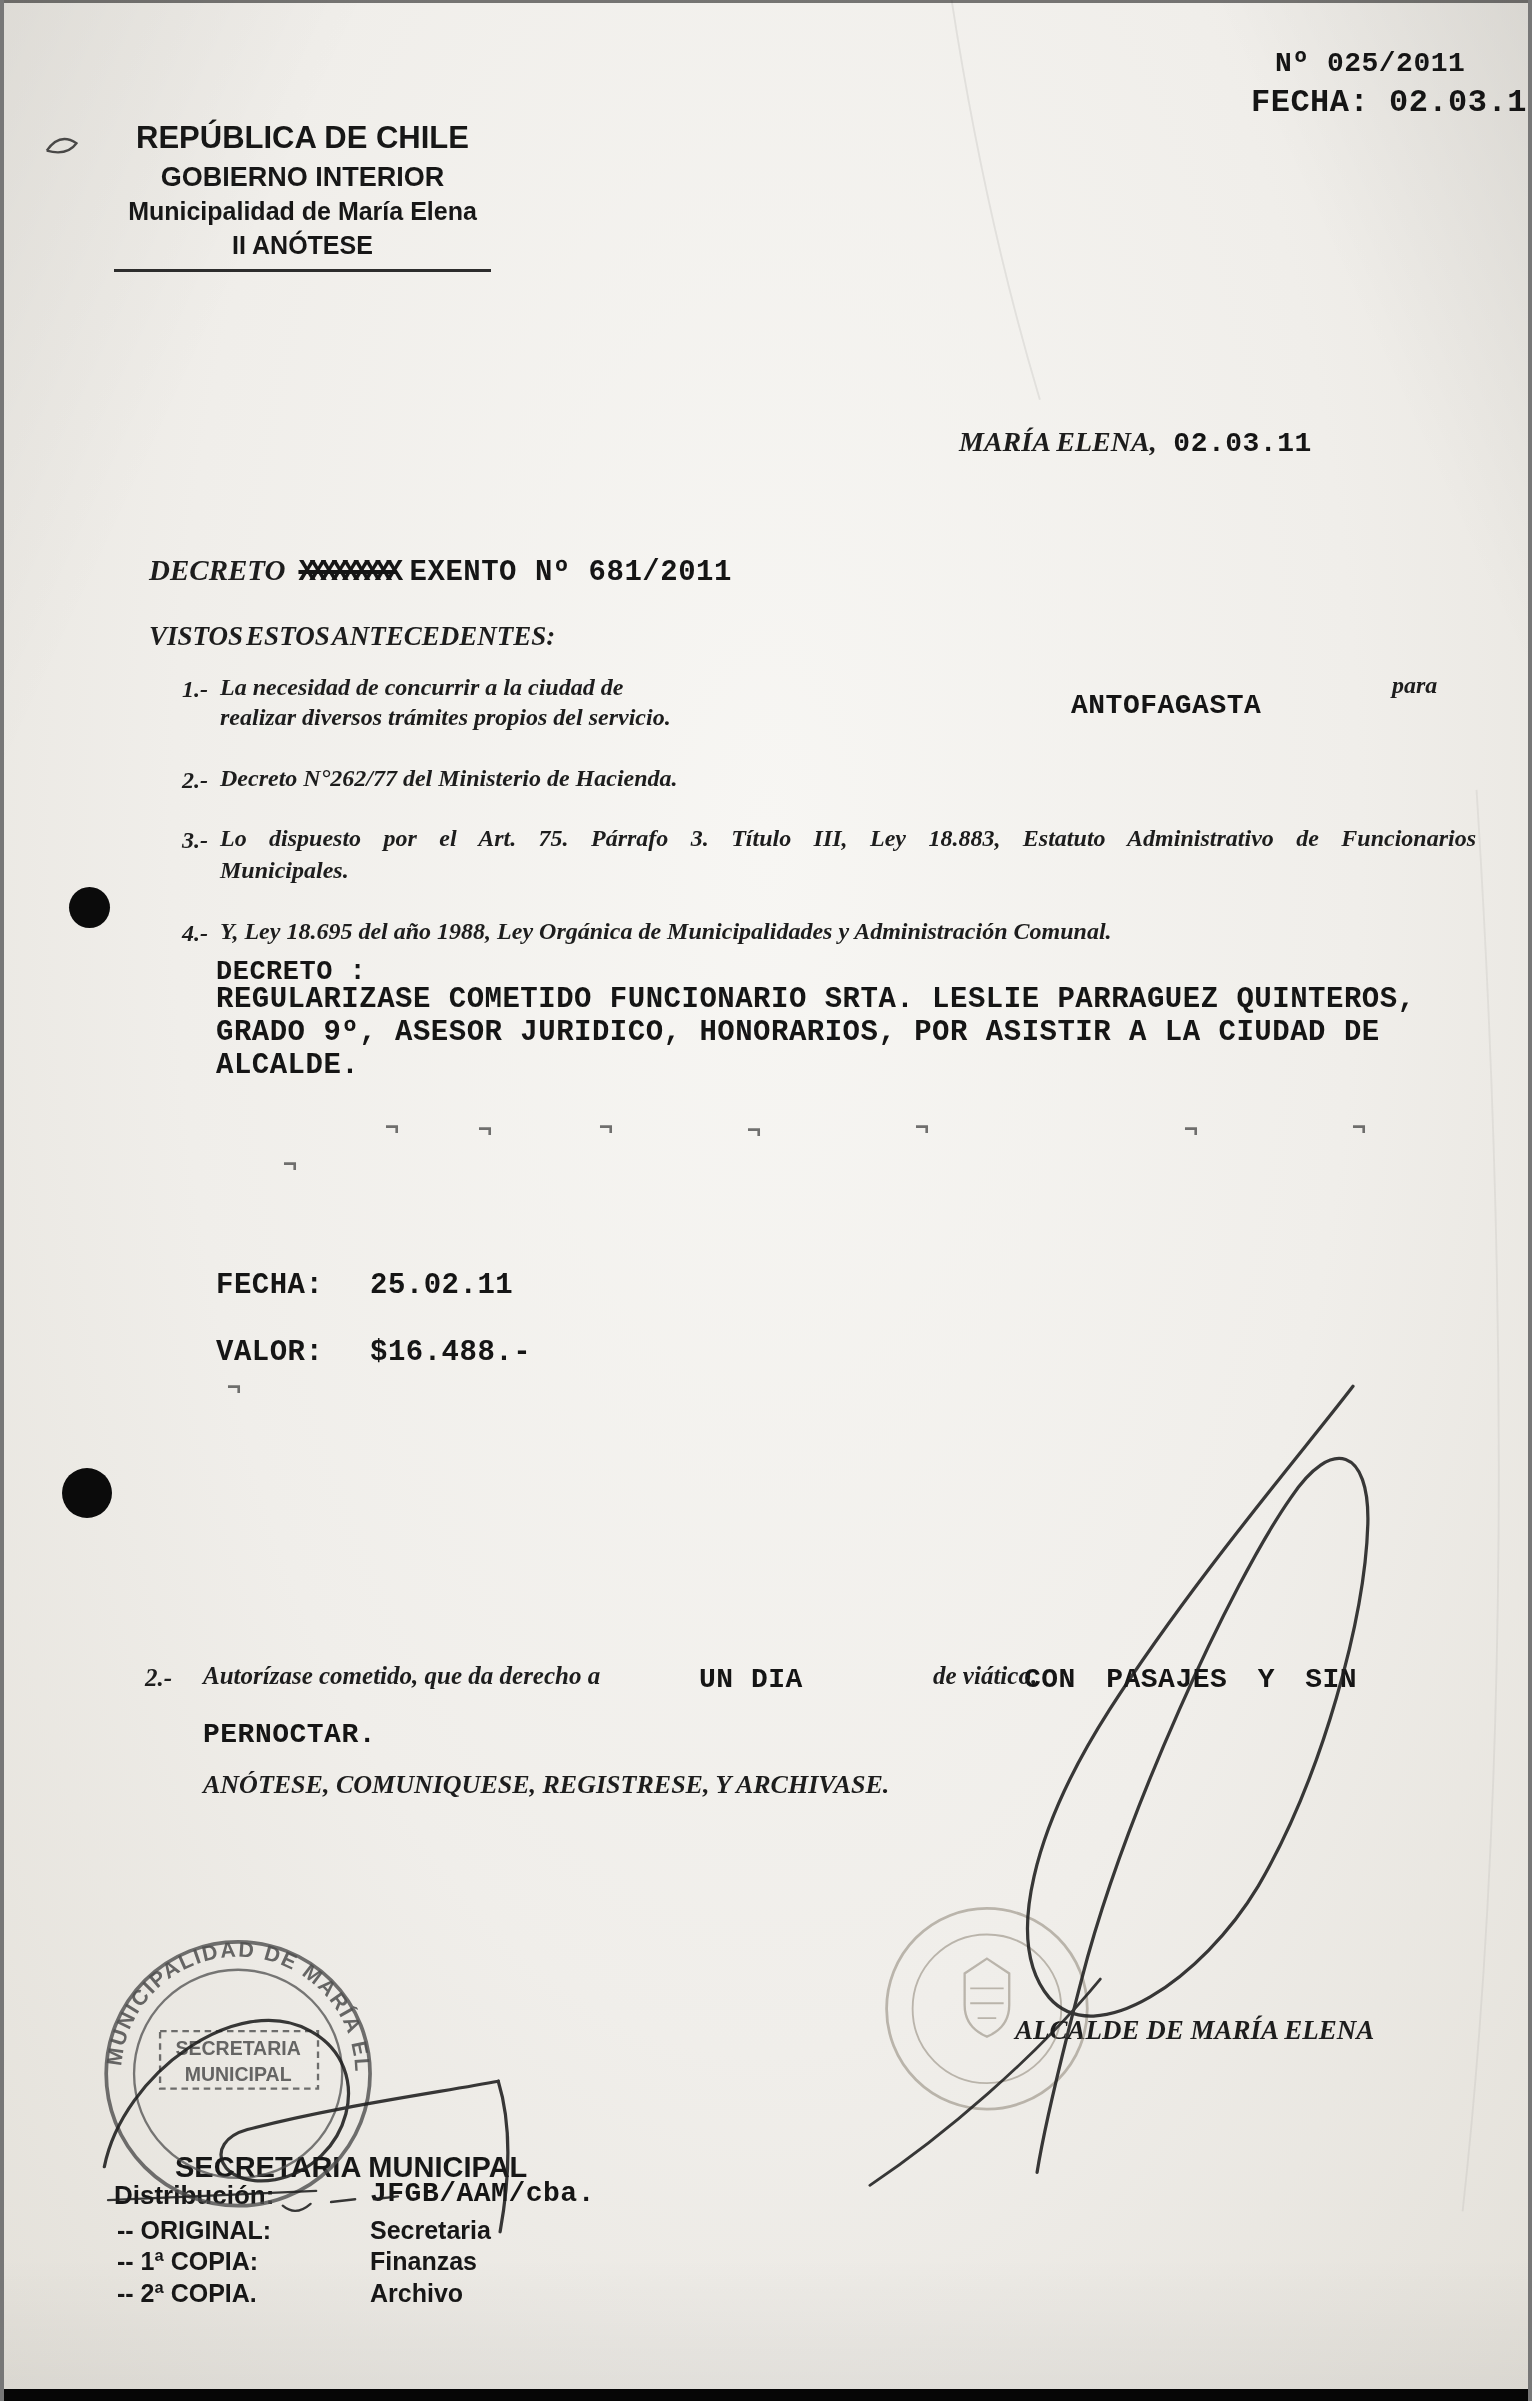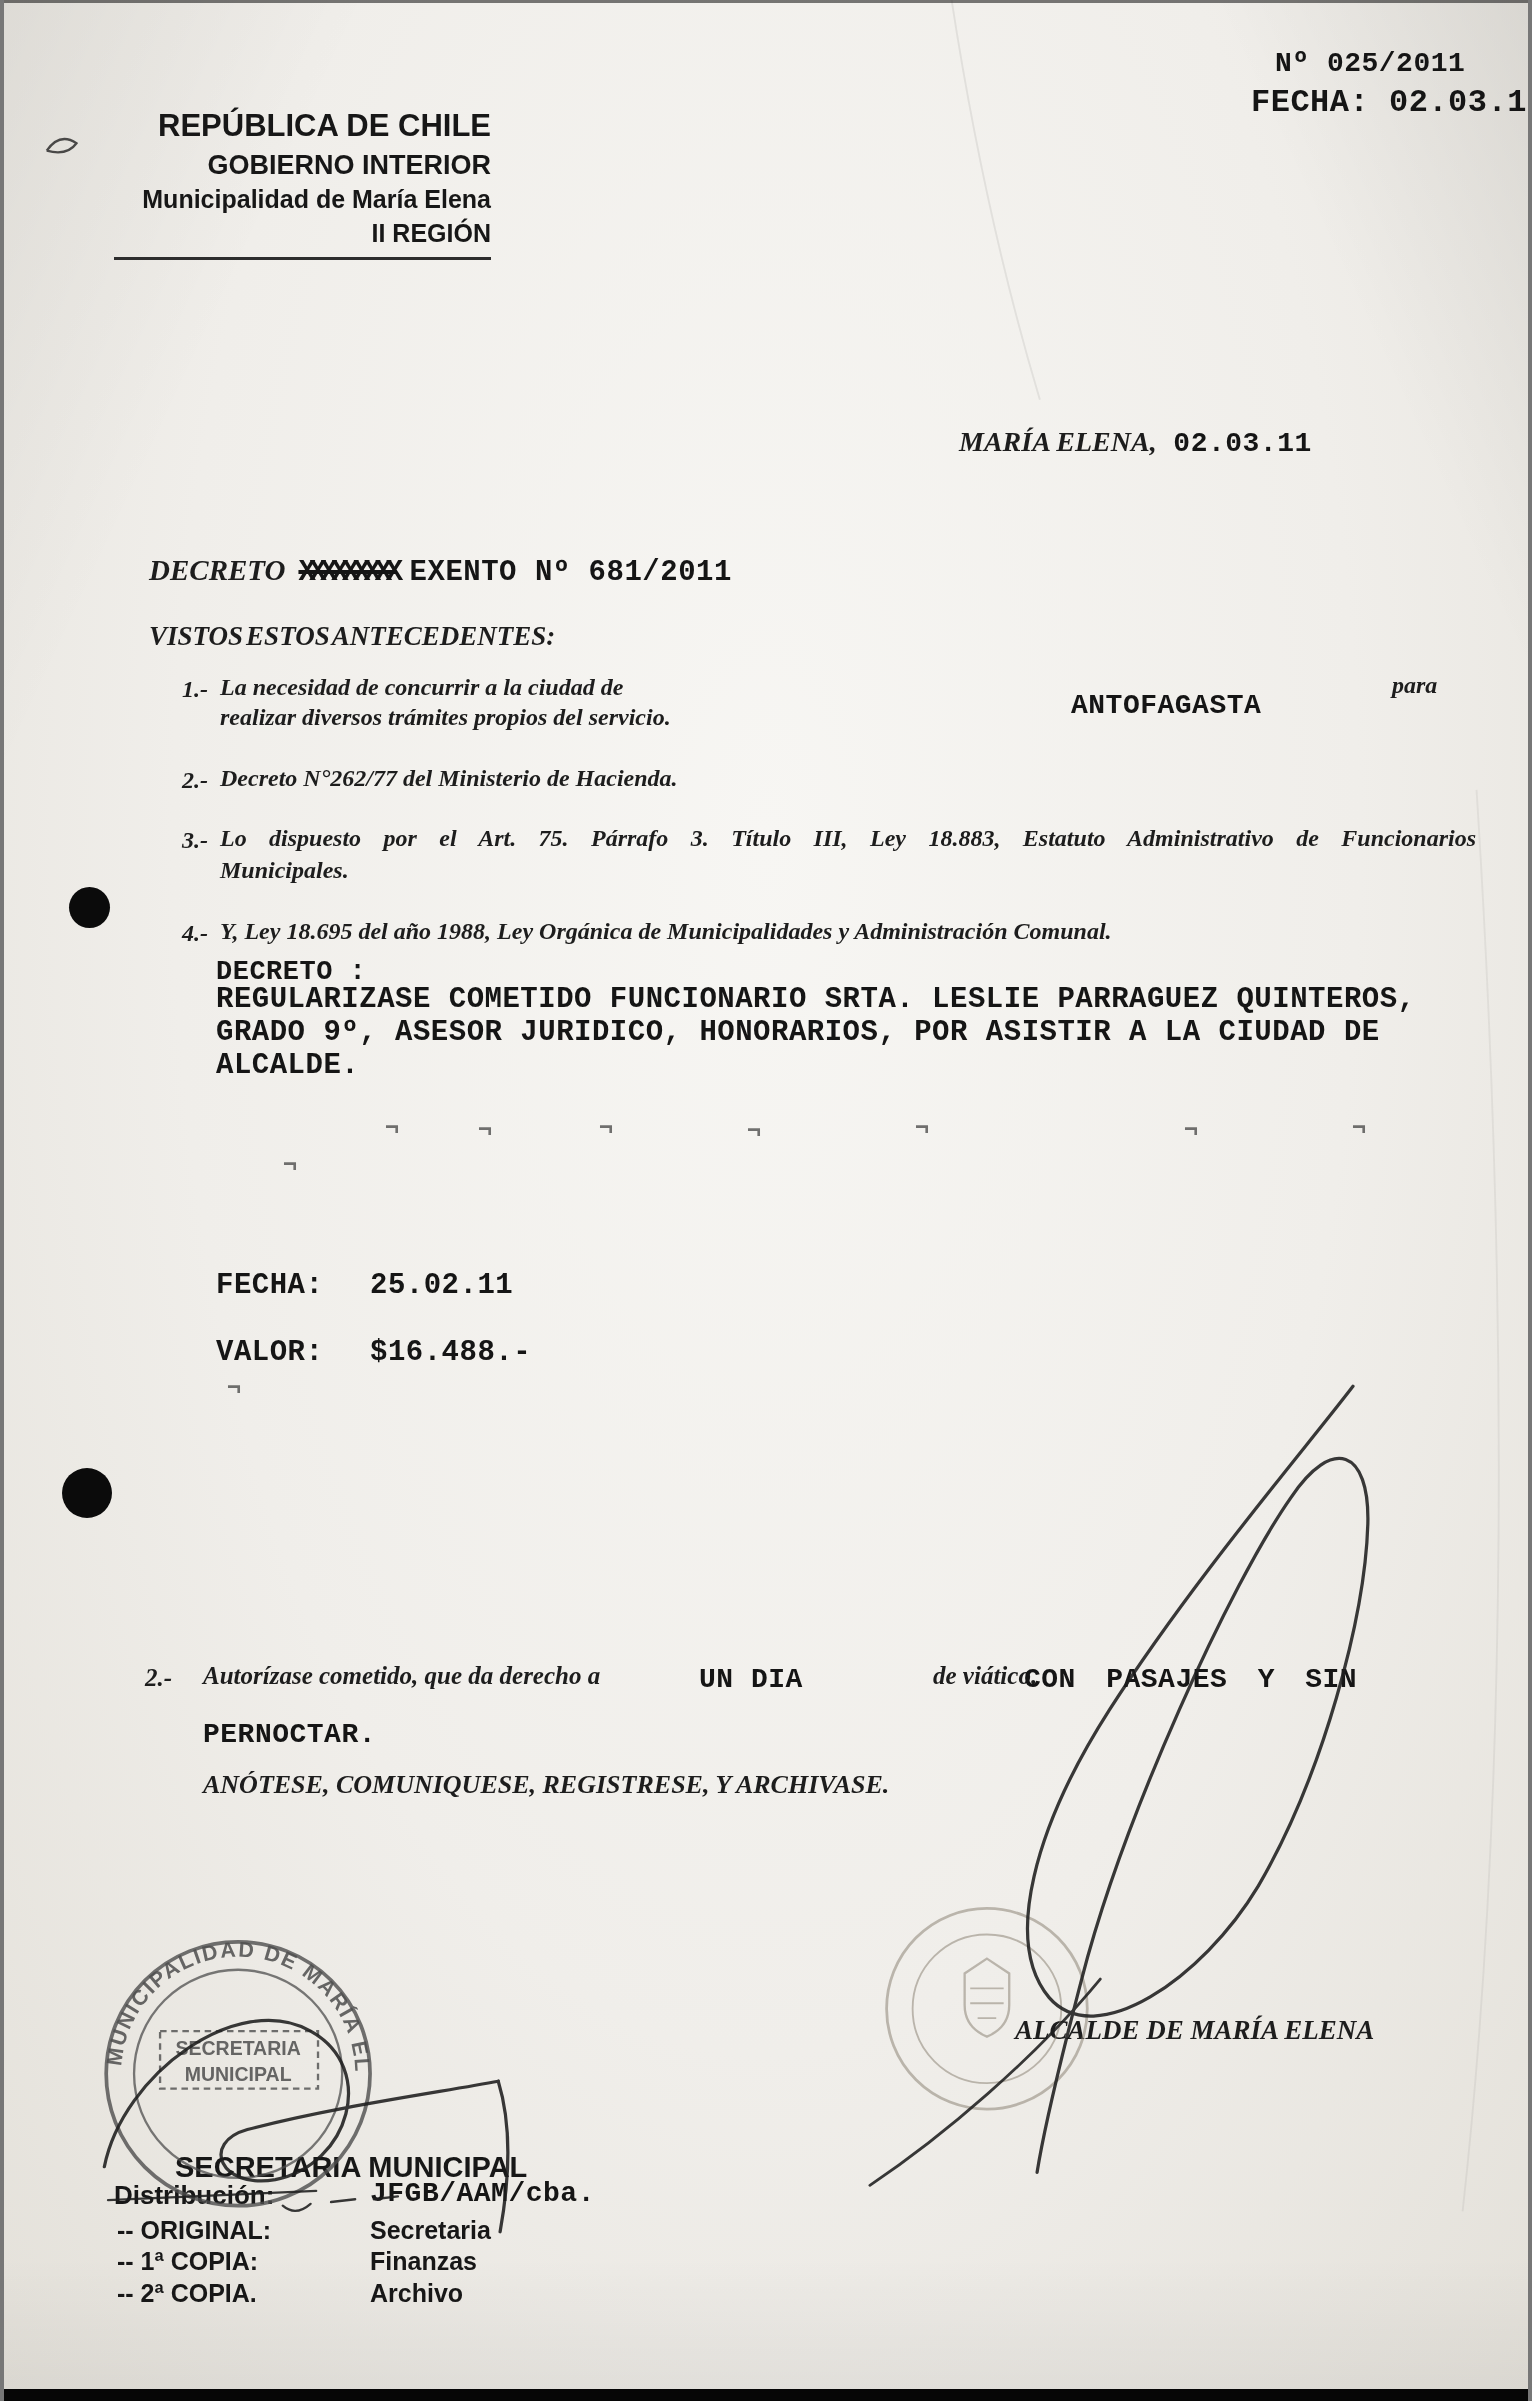--- a/index.html
+++ b/index.html
@@ -37,25 +37,25 @@
 
   <div class="abs edge-top" style="left:0; top:0; width:1532px; height:2.8px;"></div>
   <div class="abs edge-bottom" style="left:0; top:2389px; width:1532px; height:12px;"></div>
 
   <div class="abs hole" style="left:65px; top:887px; width:41px; height:41px;"></div>
   <div class="abs hole" style="left:58px; top:1468px; width:50px; height:50px;"></div>
 
   <div class="abs mono" style="left:1271px; top:48px; font-size:28px;">Nº 025/2011</div>
   <div class="abs mono" style="left:1247px; top:84px; font-size:32px;">FECHA: 02.03.11</div>
 
-  <div class="abs letterhead" style="left:110px; top:108px; width:377px;text-align:right;">
+  <div class="abs letterhead" style="left:110px; top:120px; width:377px;">
     <div class="sansb" style="font-size:31px;">REPÚBLICA DE CHILE</div>
     <div class="sansb" style="font-size:27px; margin-top:5.6px;">GOBIERNO INTERIOR</div>
     <div class="sansb" style="font-size:25px; margin-top:4.6px;">Municipalidad de María Elena</div>
-    <div class="sansb" style="font-size:25px; margin-top:4.6px;">II REGIÓN</div>
+    <div class="sansb" style="font-size:25px; margin-top:4.6px;">II ANÓTESE</div>
     <div class="rule" style="margin-top:9.3px;"></div>
   </div>
 
   <div class="abs flexline" style="left:955px; top:426px; gap:16.7px;">
     <span class="bi" style="font-size:28px;">MARÍA ELENA,</span>
     <span class="mono" style="font-size:28px;">02.03.11</span>
   </div>
 
   <div class="abs flexline" style="left:145px; top:554px; gap:13px;">
     <span class="bi" style="font-size:29px;">DECRETO</span>

